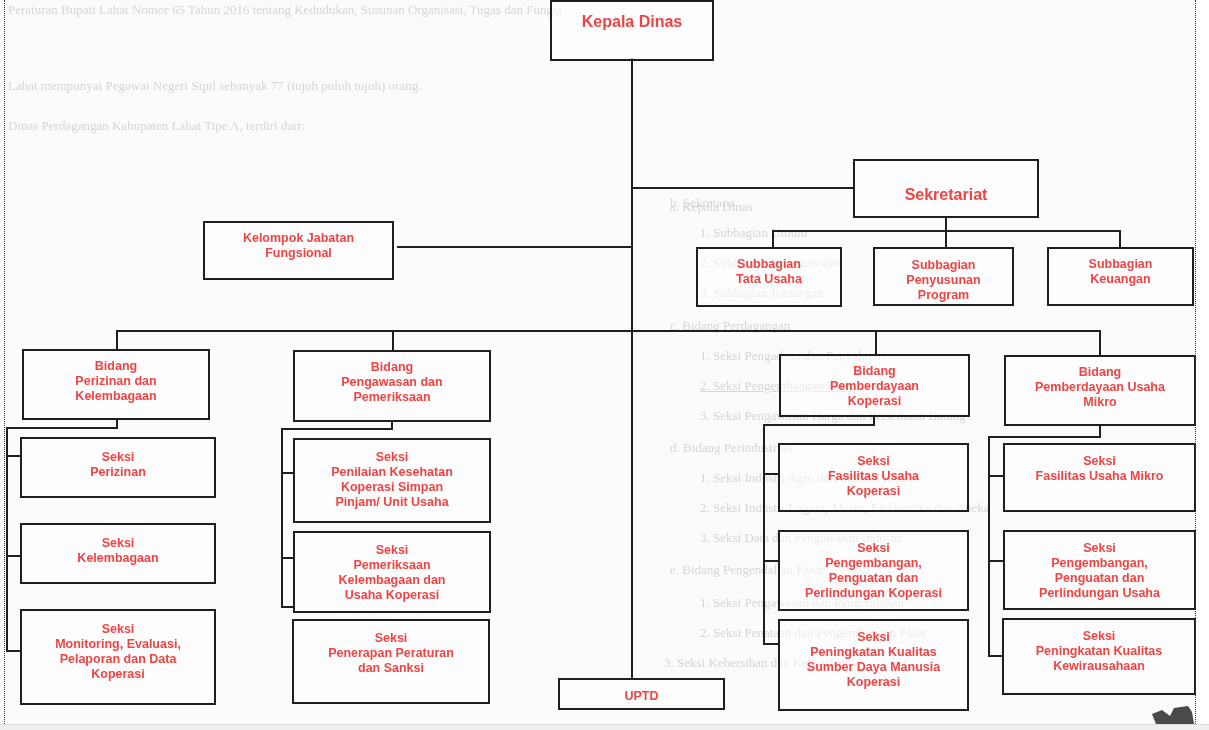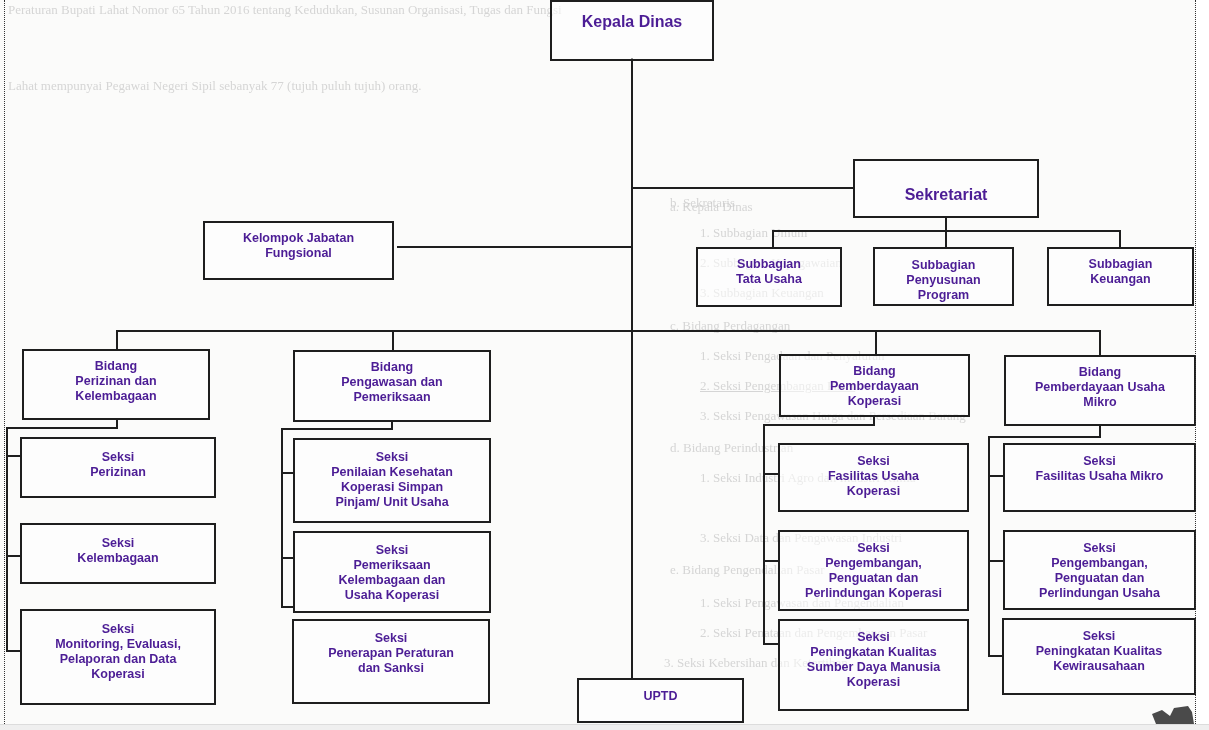--- a/index.html
+++ b/index.html
@@ -17,48 +17,50 @@
   .right-margin { position: absolute; left: 1196px; top: 0; width: 13px; height: 724px; background: #ffffff; }
   .bottom-strip { position: absolute; left: 0; top: 724px; width: 1209px; height: 6px; background: #efefef; border-top: 1px solid #dcdcdc; }
   .ghost {
     position: absolute; color: #c9c9c9; font-family: "Liberation Serif", serif; font-size: 13px;
     white-space: nowrap; opacity: 0.75;
   }
   .box {
     position: absolute; box-sizing: border-box;
     border: 2px solid #1e1e1e; background: rgba(255,255,255,0.55);
     display: flex; flex-direction: column; align-items: center; justify-content: flex-start;
-    text-align: center; font-weight: bold; color: #4c1d95;
+    text-align: center; font-weight: bold; color: #ef4444;
     font-size: 12.5px; line-height: 15px; padding-top: 8px;
   }
   .box.center { justify-content: center; padding-top: 0; }
   .box.big { font-size: 16px; justify-content: center; }
   .box span { display: block; }
   .hl { position: absolute; height: 0; border-top: 2px solid #1e1e1e; }
   .vl { position: absolute; width: 0; border-left: 2px solid #1e1e1e; }
   .blot { position: absolute; left: 1152px; top: 706px; width: 42px; height: 18px; }
 </style>
 </head>
 <body>
 
 <div class="page">
 
   <div class="ghost" style="left:8px;top:2px;">Peraturan Bupati Lahat Nomor 65 Tahun 2016 tentang Kedudukan, Susunan Organisasi, Tugas dan Fungsi</div>
   <div class="ghost" style="left:8px;top:78px;">Lahat mempunyai Pegawai Negeri Sipil sebanyak 77 (tujuh puluh tujuh) orang.</div>
+  <div class="ghost" style="left:8px;top:118px;">Dinas Perdagangan Kabupaten Lahat Tipe A, terdiri dari:</div>
   <div class="ghost" style="left:670px;top:165px;margin-top:34px;">a.   Kepala Dinas</div>
   <div class="ghost" style="left:670px;top:195px;">b.   Sekretaris</div>
   <div class="ghost" style="left:700px;top:225px;">1.  Subbagian Umum</div>
   <div class="ghost" style="left:700px;top:255px;">2.  Subbagian Kepegawaian</div>
   <div class="ghost" style="left:700px;top:285px;">3.  Subbagian Keuangan</div>
   <div class="ghost" style="left:670px;top:318px;">c.   Bidang Perdagangan</div>
   <div class="ghost" style="left:700px;top:348px;">1.  Seksi Pengadaan dan Penyaluran</div>
   <div class="ghost" style="left:700px;top:378px;text-decoration:underline;">2.  Seksi Pengembangan Pasar</div>
   <div class="ghost" style="left:700px;top:408px;">3.  Seksi Pengawasan Harga dan Persediaan Barang</div>
   <div class="ghost" style="left:670px;top:440px;">d.   Bidang Perindustrian</div>
   <div class="ghost" style="left:700px;top:470px;">1.  Seksi Industri Agro dan Industri Kimia</div>
+  <div class="ghost" style="left:700px;top:500px;">2.  Seksi Industri Logam, Mesin, Elektronika dan Aneka</div>
   <div class="ghost" style="left:700px;top:530px;">3.  Seksi Data dan Pengawasan Industri</div>
   <div class="ghost" style="left:670px;top:562px;">e.   Bidang Pengendalian Pasar</div>
   <div class="ghost" style="left:700px;top:595px;">1.  Seksi Pengawasan dan Pengendalian</div>
   <div class="ghost" style="left:700px;top:625px;">2.  Seksi Penataan dan Pengembangan Pasar</div>
   <div class="ghost" style="left:664px;top:655px;">3.  Seksi Kebersihan dan Ketertiban</div>
 
   <div class="vl" style="left:631px;top:58px;height:622px;"></div>
   <div class="hl" style="left:631px;top:187px;width:223px;"></div>
   <div class="hl" style="left:397px;top:246px;width:235px;"></div>
 
@@ -210,21 +212,21 @@
     <span>Pengembangan,</span>
     <span>Penguatan dan</span>
     <span>Perlindungan Usaha</span>
   </div>
   <div class="box" style="left:1002px;top:618px;width:194px;height:77px;padding-top:9px;">
     <span>Seksi</span>
     <span>Peningkatan Kualitas</span>
     <span>Kewirausahaan</span>
   </div>
 
-  <div class="box" style="left:577px;top:678px;width:167px;height:45px;padding-top:9px;">
+  <div class="box" style="left:558px;top:678px;width:167px;height:32px;padding-top:9px;">
     <span>UPTD</span>
   </div>
 
   <svg class="blot" viewBox="0 0 42 18">
     <path d="M0 8 L10 4 L18 10 L22 2 L36 0 L40 6 L42 18 L4 18 Z" fill="#4a4a4a"></path>
   </svg>
 
   <div class="edge-left"></div>
   <div class="edge-right"></div>
   <div class="right-margin"></div>

